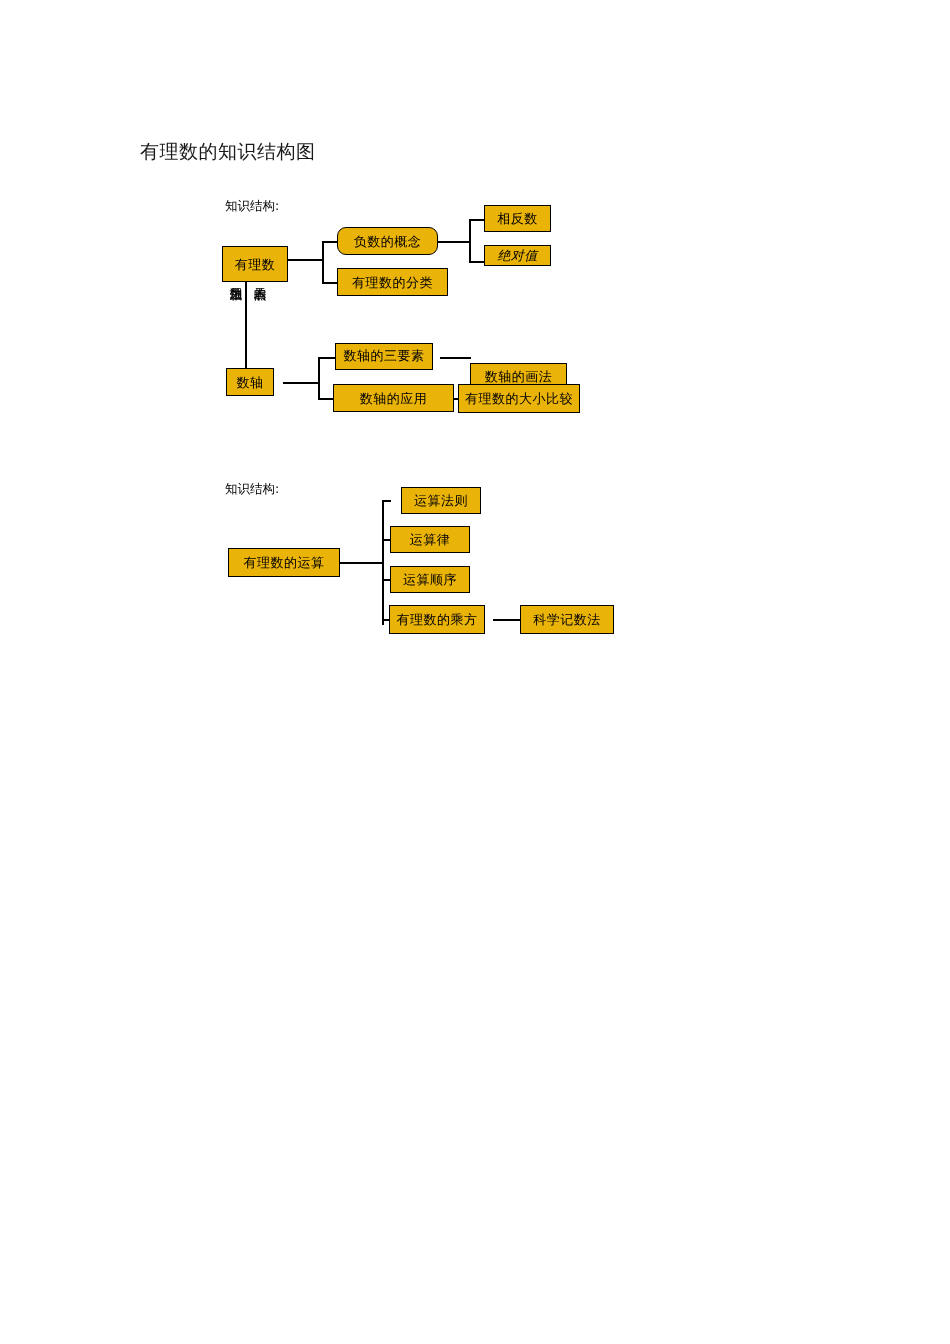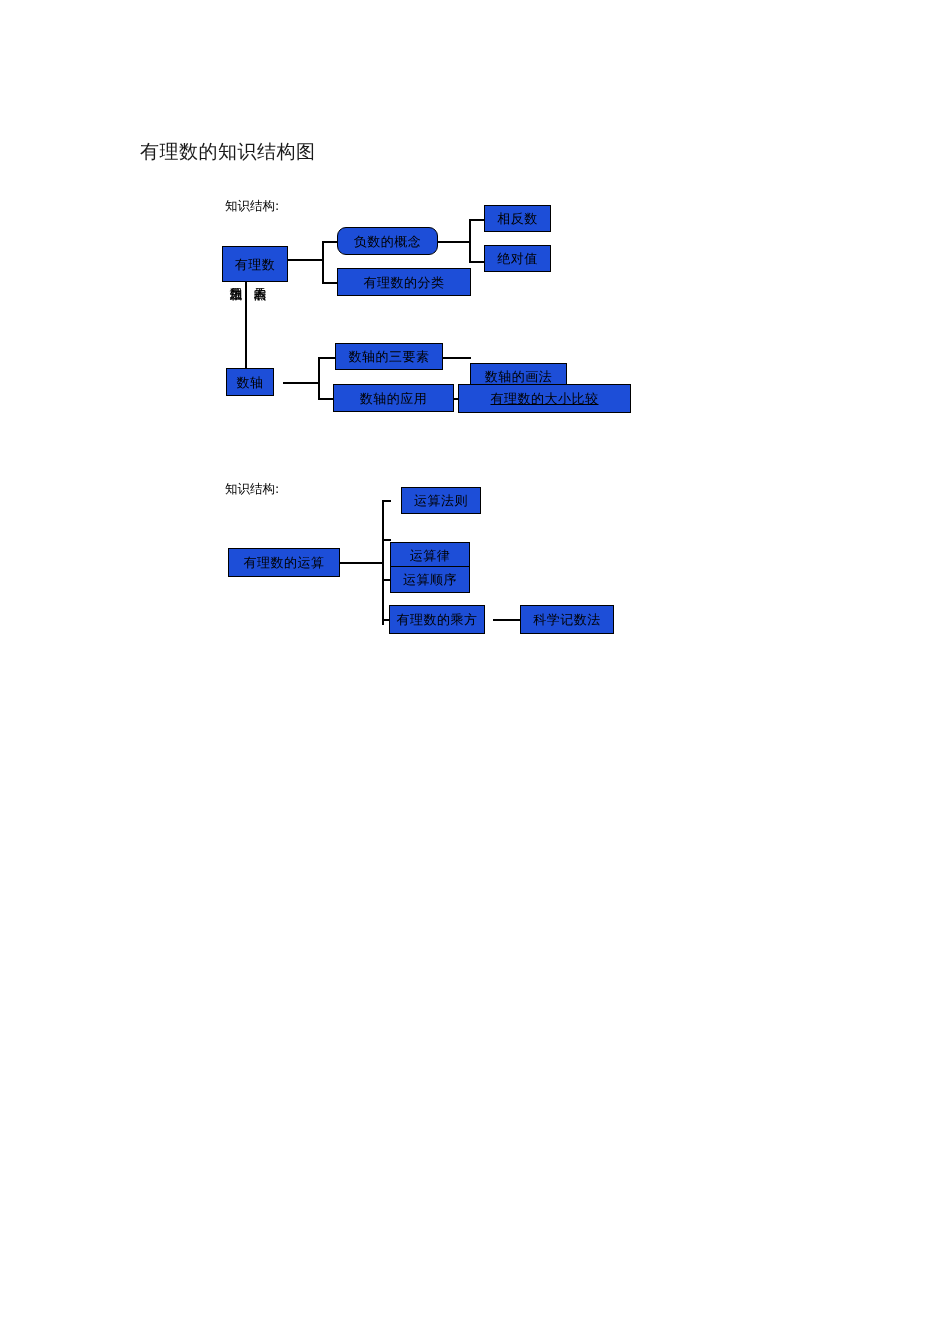--- a/index.html
+++ b/index.html
@@ -48,21 +48,21 @@
     line-height: 16px;
     white-space: nowrap;
     color: #000;
   }
 
   
   .node {
     position: absolute;
     box-sizing: border-box;
     border: 1.6px solid #000000;
-    background: #1d4ed8;
+    background: #eab308;
     display: flex;
     align-items: center;
     justify-content: center;
     font-size: 13px;
     line-height: 1;
     white-space: nowrap;
     letter-spacing: 0.5px;
     color: #000;
     z-index: 3;
   }
@@ -102,70 +102,70 @@
 
     <div class="node" style="left:222px; top:230px; width:66px; height:36px;">有理数</div>
 
     <div class="ln h" style="left:288px; top:243px; width:35px;"></div>
     <div class="ln v" style="left:322px; top:225px; height:42px;"></div>
     <div class="ln h" style="left:322px; top:225px; width:16px;"></div>
     <div class="ln h" style="left:322px; top:266px; width:16px;"></div>
 
     <div class="node" style="left:337px; top:211px; width:101px; height:28px;border-radius:9px;">负数的概念</div>
 
-    <div class="node" style="left:337px; top:252px; width:134px; height:28px;text-align:right;">有理数的分类</div>
+    <div class="node" style="left:337px; top:252px; width:111px; height:28px;text-align:right;">有理数的分类</div>
 
     <div class="ln h" style="left:438px; top:225px; width:32px;"></div>
     <div class="ln v" style="left:469px; top:203px; height:44px;"></div>
     <div class="ln h" style="left:469px; top:203px; width:16px;"></div>
     <div class="ln h" style="left:469px; top:245px; width:16px;"></div>
 
     <div class="node" style="left:484px; top:189px; width:67px; height:27px;">相反数</div>
 
-    <div class="node" style="left:484px; top:229px; width:67px; height:27px;">绝对值</div>
+    <div class="node" style="left:484px; top:229px; width:67px; height:21px;font-style:italic;">绝对值</div>
 
     <div class="ln v" style="left:245px; top:258px; height:95px;"></div>
     <div class="vcaption" style="left:226px; top:262px;">用数轴上</div>
     <div class="vcaption" style="left:250px; top:262px;">的点表示</div>
 
     <div class="node" style="left:226px; top:352px; width:48px; height:28px;">数轴</div>
 
     <div class="ln h" style="left:283px; top:366px; width:36px;"></div>
     <div class="ln v" style="left:318px; top:341px; height:42px;"></div>
     <div class="ln h" style="left:318px; top:341px; width:18px;"></div>
     <div class="ln h" style="left:318px; top:382px; width:16px;"></div>
 
-    <div class="node" style="left:335px; top:327px; width:108px; height:27px;">数轴的三要素</div>
+    <div class="node" style="left:335px; top:327px; width:98px; height:27px;font-family:Liberation Mono, monospace;">数轴的三要素</div>
 
     <div class="ln h" style="left:440px; top:341px; width:31px;"></div>
     <div class="node" style="left:470px; top:327px; width:97px; height:27px;margin-top:20px;">数轴的画法</div>
 
     <div class="node" style="left:333px; top:368px; width:121px; height:28px;">数轴的应用</div>
 
     <div class="ln h" style="left:432px; top:382px; width:27px;"></div>
-    <div class="node" style="left:458px; top:368px; width:173px; height:29px;text-decoration:underline;">有理数的大小比较</div>
+    <div class="node" style="left:458px; top:368px; width:122px; height:29px;">有理数的大小比较</div>
 
   </div>
 
   <div class="diagram" id="diagram-2">
 
     <div class="section-label" style="left:225px; top:465px;">知识结构:</div>
 
     <div class="node" style="left:228px; top:532px; width:112px; height:29px;">有理数的运算</div>
 
     <div class="ln h" style="left:340px; top:546px; width:43px;"></div>
     <div class="ln v" style="left:382px; top:484px; height:125px;"></div>
     <div class="ln h" style="left:382px; top:484px; width:9px;"></div>
     <div class="ln h" style="left:382px; top:523px; width:9px;"></div>
     <div class="ln h" style="left:382px; top:563px; width:9px;"></div>
     <div class="ln h" style="left:382px; top:603px; width:8px;"></div>
 
     <div class="node" style="left:390px; top:471px; width:80px; height:27px;margin-left:11px;">运算法则</div>
 
-    <div class="node" style="left:390px; top:510px; width:80px; height:27px;margin-top:16px;">运算律</div>
+    <div class="node" style="left:390px; top:510px; width:80px; height:27px;">运算律</div>
 
     <div class="node" style="left:390px; top:550px; width:80px; height:27px;">运算顺序</div>
 
     <div class="node" style="left:389px; top:589px; width:96px; height:29px;">有理数的乘方</div>
 
     <div class="ln h" style="left:493px; top:603px; width:28px;"></div>
     <div class="node" style="left:520px; top:589px; width:94px; height:29px;">科学记数法</div>
 
   </div>
 

